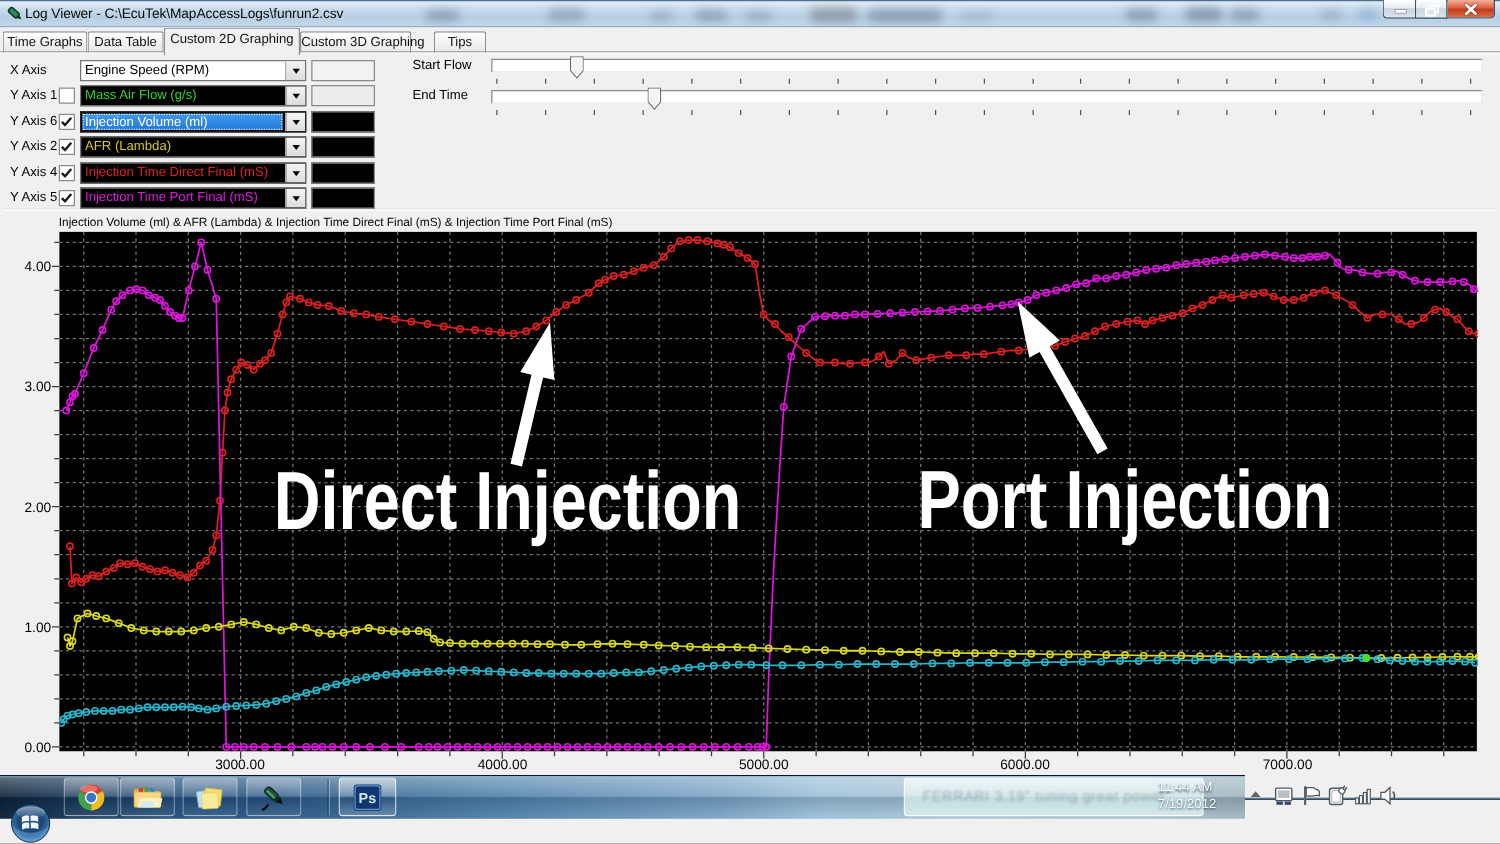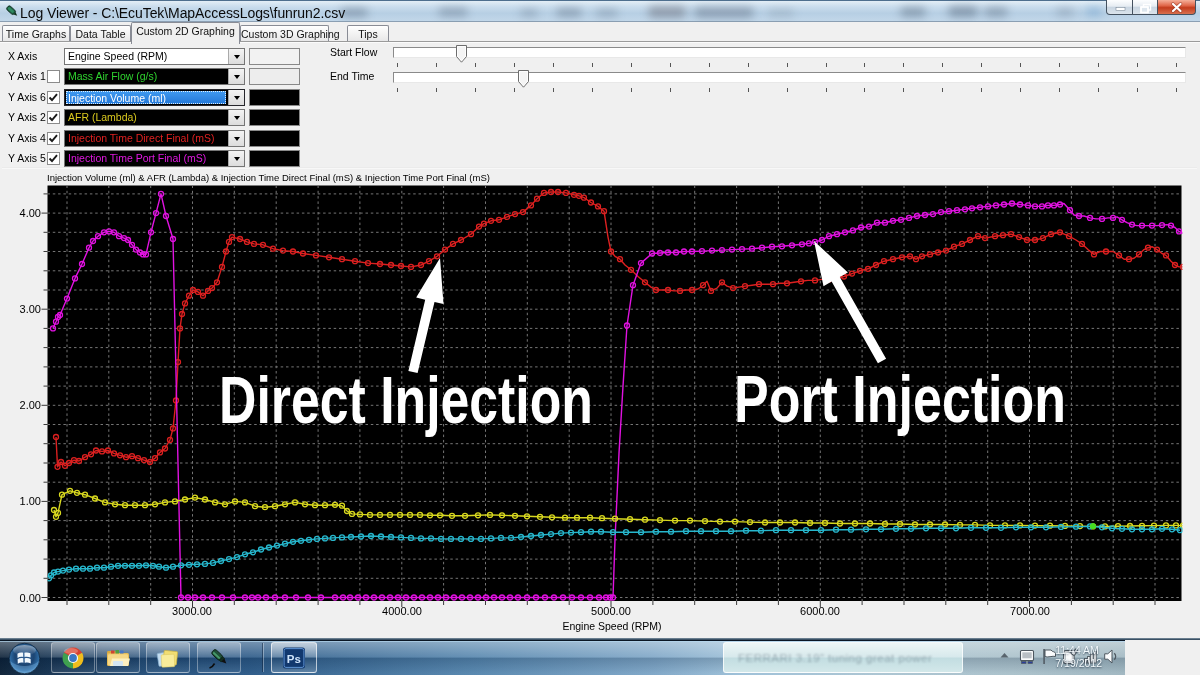--- a/index.html
+++ b/index.html
@@ -2,21 +2,21 @@
 <html><head><meta charset="utf-8"><style>
 *{margin:0;padding:0;box-sizing:border-box}
 body{width:1200px;height:675px;overflow:hidden;position:relative;background:#f0f0f0;
  font-family:"Liberation Sans",sans-serif;-webkit-font-smoothing:antialiased}
 .abs{position:absolute}
 
 #titlebar{position:absolute;left:0;top:0;width:1200px;height:22px;overflow:hidden;
  background:linear-gradient(180deg,#e8f1f8 0%,#cadded 30%,#b7cfe4 60%,#c3d8ea 100%)}
 #titlebar .blob{position:absolute;border-radius:5px;filter:blur(4px)}
 #tbedge{position:absolute;left:0;top:0;width:1200px;height:1px;background:#4e6f8e}
-#title-text{position:absolute;left:20px;top:4.5px;font-size:14px;letter-spacing:-.08px;color:#0a0a0a;white-space:pre}
+#title-text{position:absolute;left:20px;top:4.5px;font-size:11px;letter-spacing:-.08px;color:#0a0a0a;white-space:pre}
 
 #winbtns{position:absolute;left:1106px;top:0;height:17px;display:flex}
 .wb{height:15px;border:1px solid #44515f;border-top:none;position:relative;
  background:linear-gradient(180deg,#fdfeff 0%,#e6ecf2 45%,#c9d5e1 50%,#dbe4ec 100%)}
 .wb.min{width:27px;border-radius:0 0 0 4px}
 .wb.max{width:25px;border-left:none}
 .wb.close{width:38px;border-left:none;border-radius:0 0 4px 0;
  background:linear-gradient(180deg,#f5b09a 0%,#e0674a 40%,#c33c1d 55%,#d8704f 100%)}
 
 #tabs{position:absolute;left:0;top:22px;width:1200px;height:20px;background:#f0f0f0}
@@ -36,21 +36,21 @@
 .combo .btn:after{content:"";position:absolute;left:4.5px;top:6px;border:3.5px solid transparent;
  border-top:4px solid #000;border-bottom:none}
 .combo.dark{background:#000}
 .swatch{position:absolute;left:249px;width:51px;height:17px;border:1px solid #898989}
 
 .sllab{position:absolute;font-size:10.5px;color:#000}
 .track{position:absolute;left:393px;width:793px;height:11px;background:#fff;
  border:1px solid #8a8a8a;border-bottom-color:#e8e8e8;border-right-color:#e8e8e8}
 .thumb{position:absolute;width:11px;height:18px}
 
-#taskbar{position:absolute;left:0;top:640px;width:1125px;height:35px;
+#taskbar{position:absolute;left:0;top:620px;width:996px;height:35px;
  background:linear-gradient(90deg,#0b2036 0%,#13304e 4%,#24507c 14%,#2a5886 22%,#3c6b96 30%,#5585ad 42%,#7da5c6 58%,#9dc0d8 66%,#aac4d2 78%,#a9c0ca 90%,#9fb6c0 100%)}
 #taskbar:before{content:"";position:absolute;left:0;top:0;width:100%;height:1px;background:#0a1624}
 #taskbar:after{content:"";position:absolute;left:0;top:1px;width:100%;height:1px;background:rgba(190,220,240,.8)}
 #tbglass{position:absolute;left:0;top:2px;width:100%;height:33px;
  background:linear-gradient(180deg,rgba(255,255,255,.34),rgba(255,255,255,.10) 45%,rgba(5,25,50,.18) 50%,rgba(255,255,255,.03) 95%)}
 .tbtn{position:absolute;top:2px;width:44px;height:31px;border:1px solid rgba(255,255,255,.35);
  border-radius:3px;background:linear-gradient(180deg,rgba(255,255,255,.34),rgba(255,255,255,.10) 48%,rgba(8,28,56,.10) 52%,rgba(255,255,255,.07))}
 .tbtn svg{position:absolute;left:50%;top:50%;transform:translate(-50%,-50%)}
 #frosted{position:absolute;left:723px;top:2px;width:240px;height:31px;border:1px solid rgba(255,255,255,.75);
  border-radius:3px;background:linear-gradient(180deg,#edf6f6,#d7e9ec 48%,#c2dde1 52%,#d3e8ea)}

